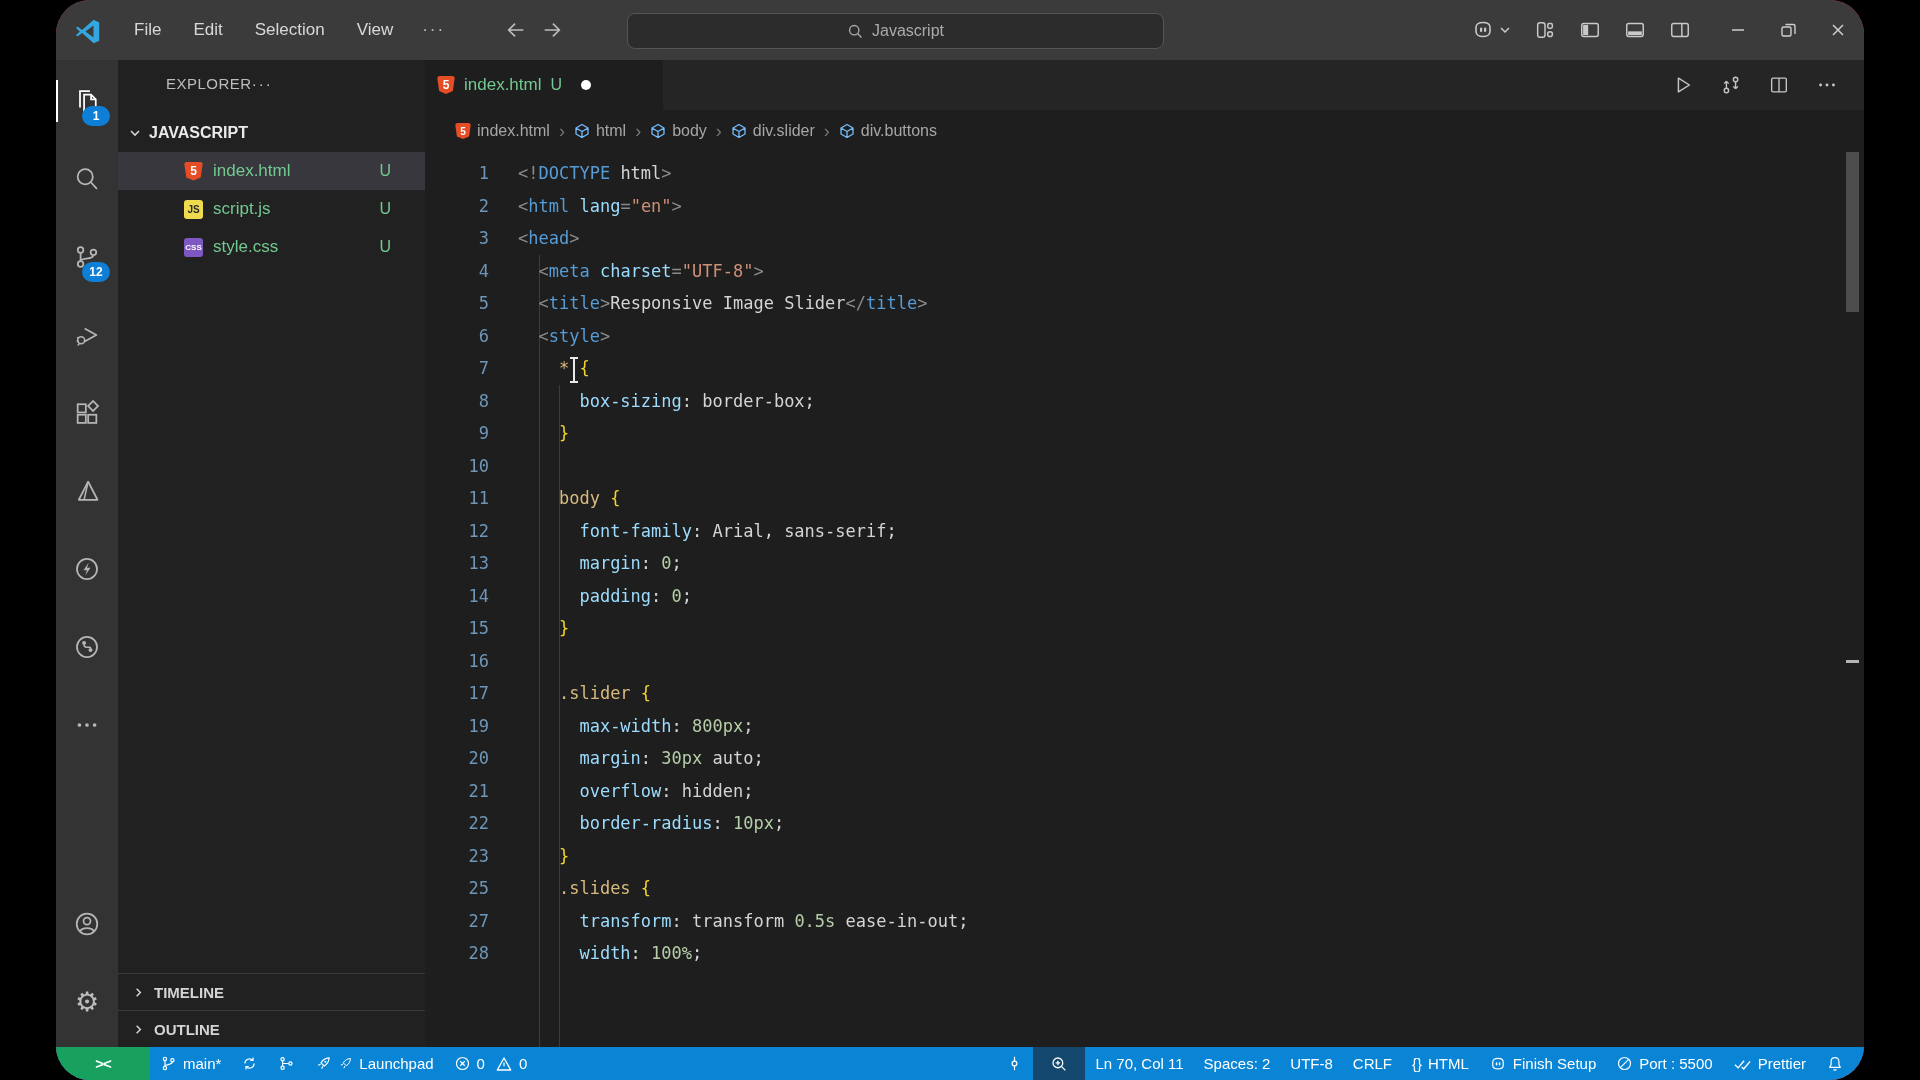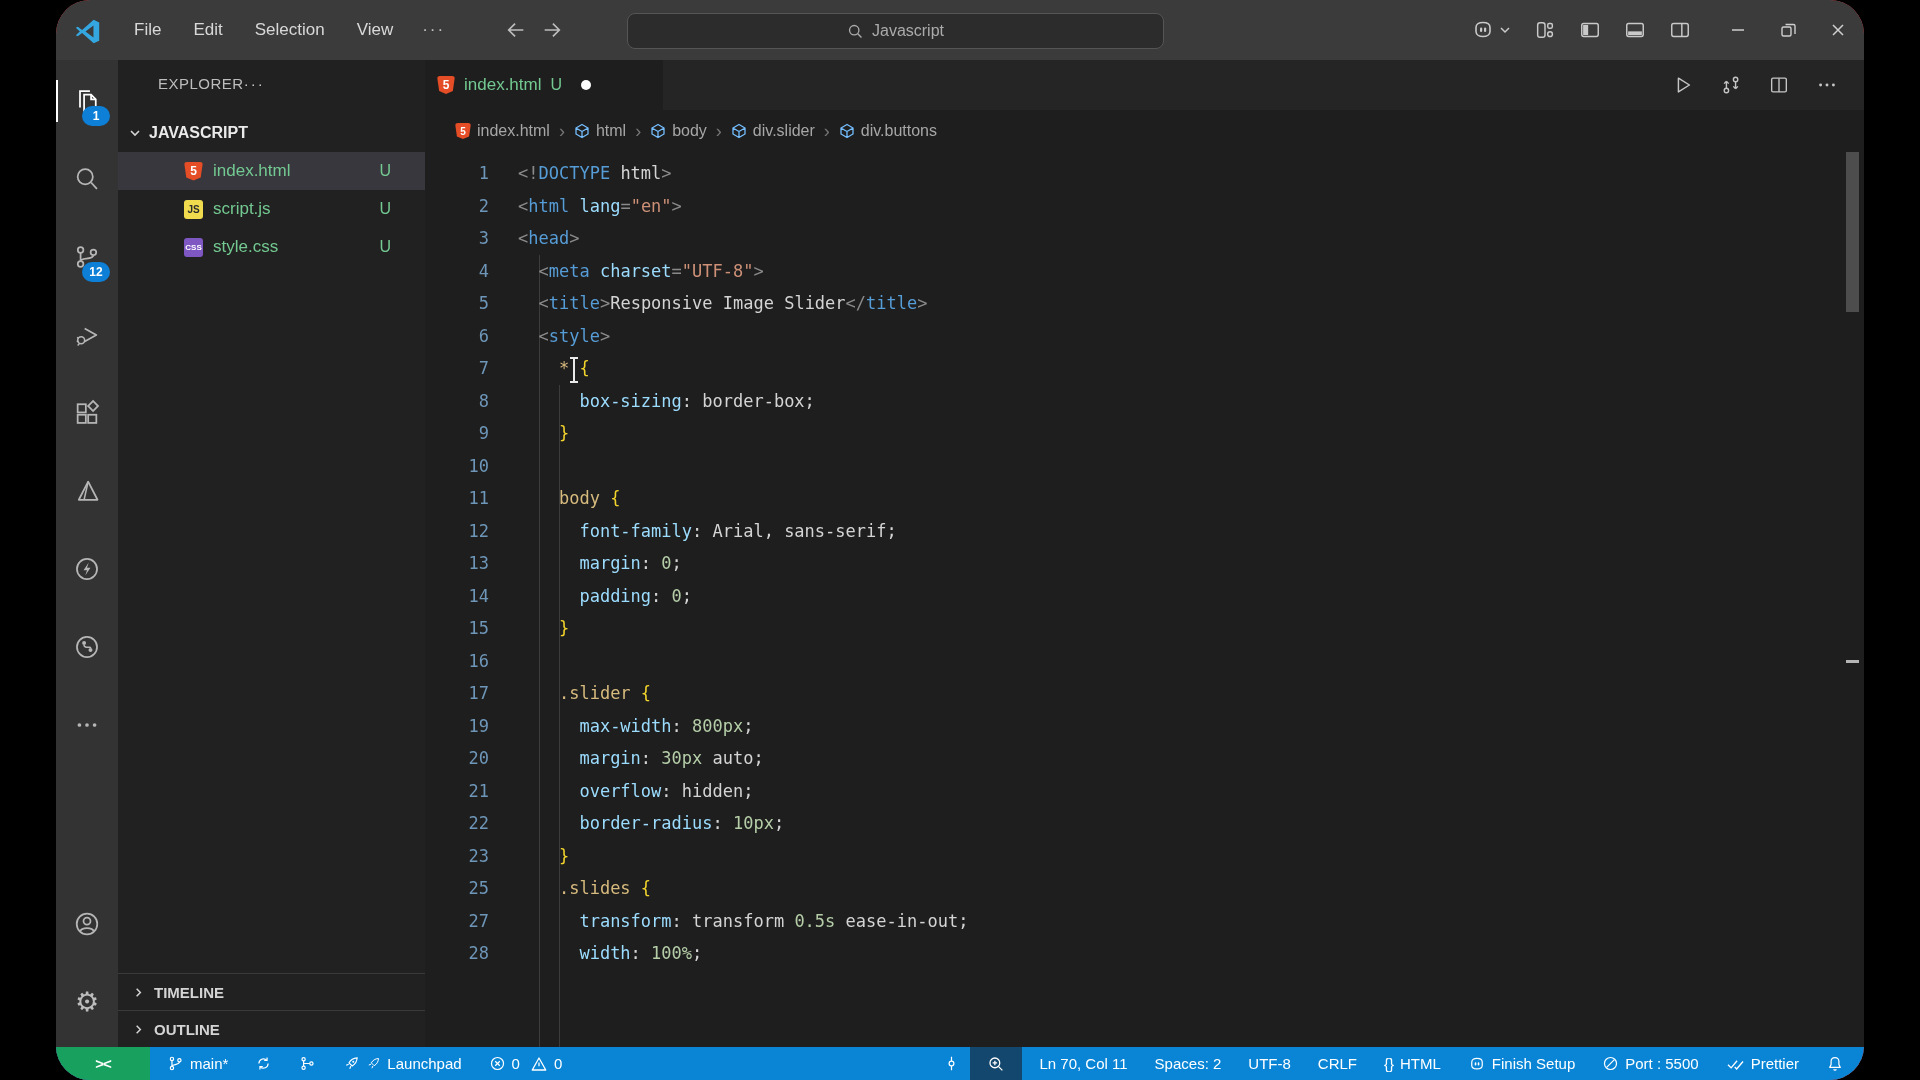--- a/index.html
+++ b/index.html
@@ -35,21 +35,21 @@
   .ab-badge{position:absolute;right:8px;bottom:14px;min-width:20px;height:20px;
             padding:0 4px;border-radius:10px;background:#0d7fd6;color:#fff;
             font-size:12px;font-weight:bold;display:flex;align-items:center;
             justify-content:center;}
   .ab-bottom{position:absolute;bottom:6px;left:0;right:0;}
   .gear-glyph{font-size:27px;color:#bdbdbd;}
   
   .sidebar{width:307px;background:#212121;flex:0 0 auto;display:flex;
            flex-direction:column;position:relative;}
   .sb-header{height:46px;display:flex;align-items:center;
-             padding:0 28px 0 40px;color:#bdbdbd;font-size:15px;letter-spacing:.5px;}
+             padding:0 28px 0 40px;color:#bdbdbd;font-size:15px;letter-spacing:.5px;margin-left:8px;}
   .sb-section{height:38px;margin-top:8px;display:flex;align-items:center;gap:7px;
               padding-left:10px;color:#eaeaea;font-weight:bold;font-size:16px;}
   .file-row{height:38px;display:flex;align-items:center;gap:10px;
             padding-left:66px;padding-right:34px;color:#73C991;font-size:17px;}
   .file-row.selected{background:#37373D;}
   .file-badge{margin-left:auto;color:#73C991;font-size:16px;}
   .ficon{width:19px;height:19px;border-radius:3px;display:flex;align-items:center;
          justify-content:center;font-weight:bold;flex:0 0 auto;}
   .ficon.html{background:#E44D26;color:#fff;font-size:12px;
          clip-path:polygon(0 0,100% 0,88% 84%,50% 100%,12% 84%);}
@@ -87,21 +87,21 @@
   .sb-cursor{position:absolute;right:5px;top:508px;width:13px;height:3px;background:#b5b5b5;}
   .ibeam{position:absolute;left:148px;top:207px;width:2px;height:22px;background:#e9e9e9;}
   .ibeam::before,.ibeam::after{content:"";position:absolute;left:-3px;width:8px;height:2px;
         background:#e9e9e9;}
   .ibeam::before{top:-2px;} .ibeam::after{bottom:-2px;}
   
   .statusbar{height:33px;background:#0a85d6;flex:0 0 auto;display:flex;
              align-items:stretch;color:#fff;font-size:15px;}
   .st-remote{width:94px;background:#18a05e;display:flex;align-items:center;
              justify-content:center;font-weight:bold;letter-spacing:-1px;font-size:15px;}
-  .st-item{display:flex;align-items:center;gap:6px;padding:0 10px;white-space:nowrap;margin-left:7px;}
+  .st-item{display:flex;align-items:center;gap:6px;padding:0 10px;white-space:nowrap;}
   .st-left{display:flex;align-items:stretch;}
   .st-right{margin-left:auto;display:flex;align-items:stretch;padding-right:10px;}
   .st-zoom{background:#14476e;padding:0 17px;display:flex;align-items:center;}
   svg{display:block;}
 </style>
 </head>
 <body>
 
 <div class="window">
 

